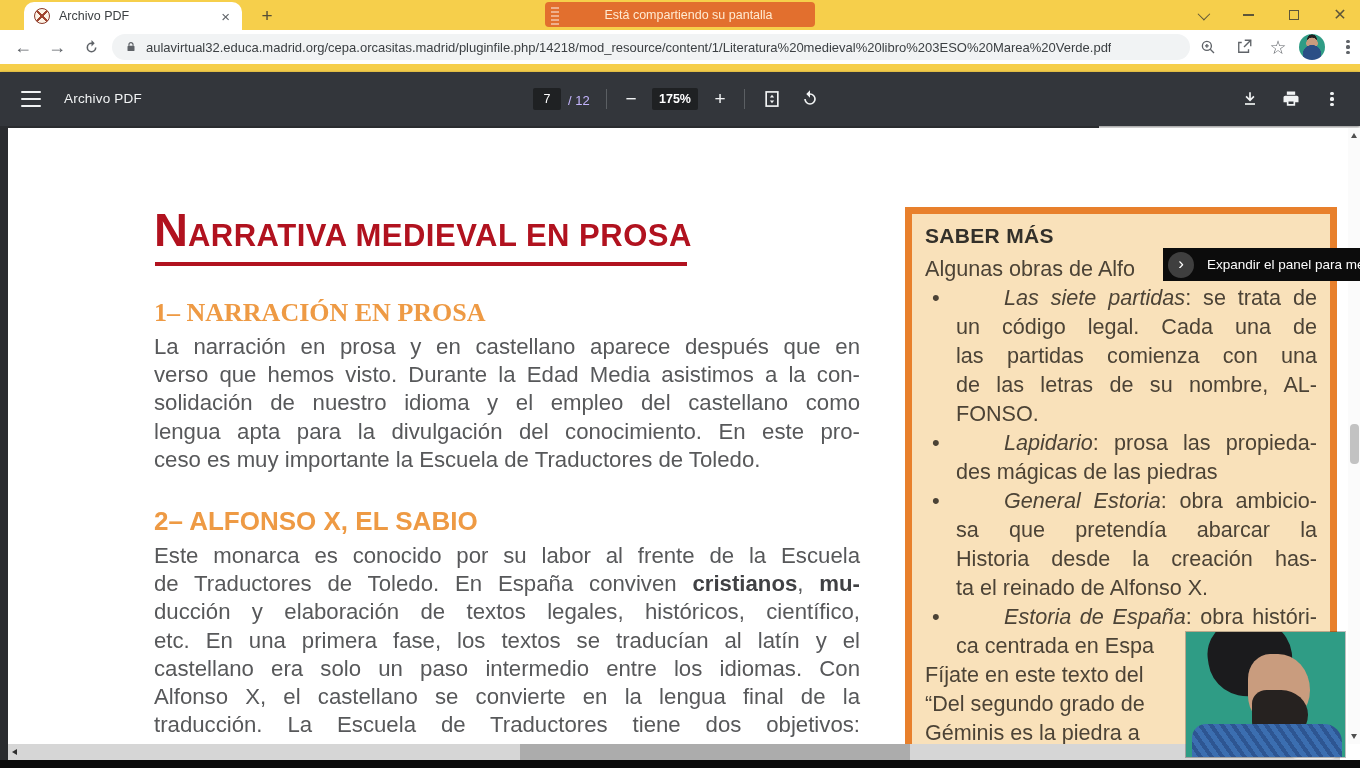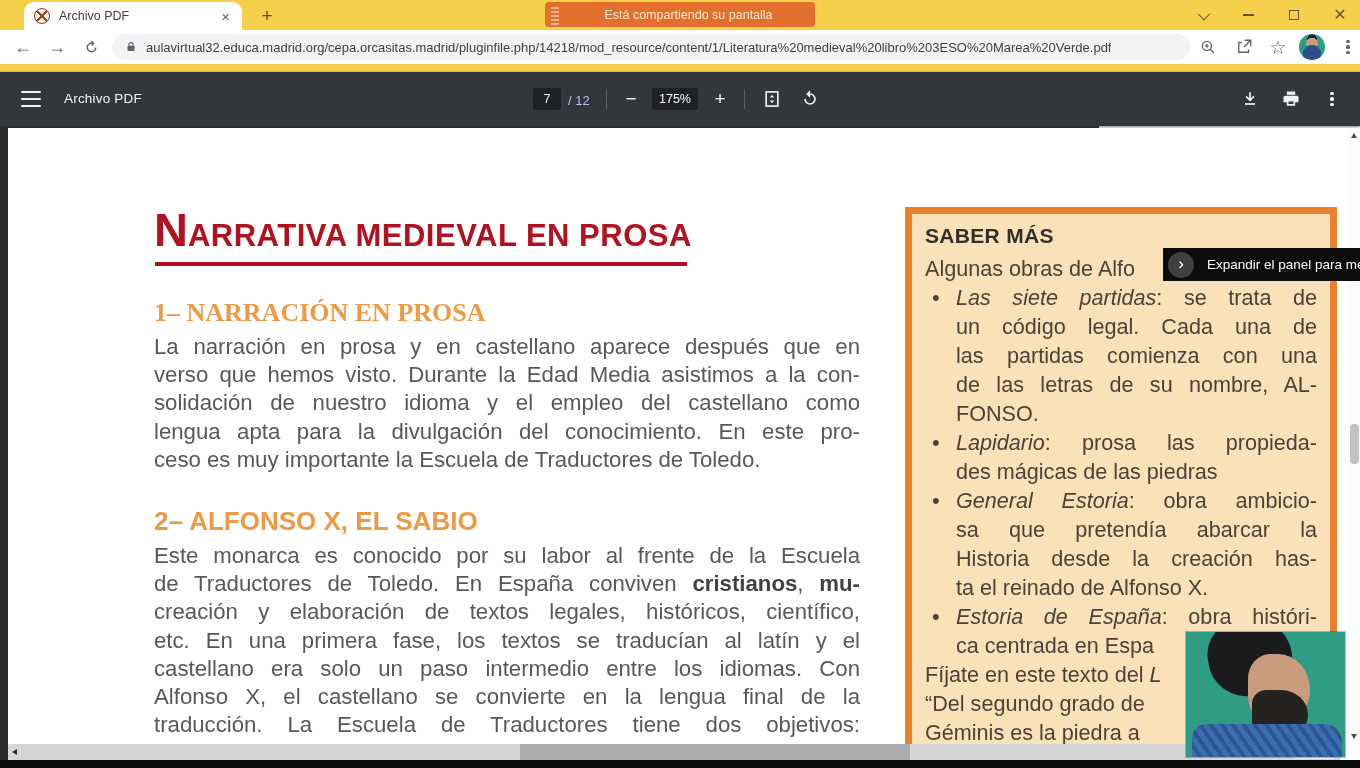--- a/index.html
+++ b/index.html
@@ -60,36 +60,36 @@
             flex-direction:column; justify-content:space-between; }
   .burger i { height:2.2px; background:#F1F3F4; border-radius:1px; }
   .pdftitle { position:absolute; left:64px; top:19px; font-size:13.5px; color:#F1F3F4; letter-spacing:.2px; }
   .pagebox { position:absolute; left:533px; top:88px; width:28px; height:22px; background:#1F2123;
              color:#fff; font-size:12.5px; text-align:center; line-height:22px; border-radius:2px; top:16px; }
   .pagetotal { position:absolute; left:568px; top:21px; font-size:13px; color:#c4b5fd; }
   .tdiv { position:absolute; top:17px; width:1px; height:20px; background:#5B5F63; }
   .tbtn { position:absolute; top:11px; width:32px; height:32px; display:flex; align-items:center;
           justify-content:center; color:#F1F3F4; font-size:19px; }
   .zoombox { position:absolute; left:652px; top:16px; width:46px; height:22px; background:#1F2123;
-             color:#fff; font-size:12.5px; text-align:center; line-height:22px; border-radius:2px; }
+             color:#fff; font-size:12.5px; text-align:center; line-height:22px; border-radius:2px;font-weight:bold; }
 
   
   #viewer { position:absolute; left:0; top:126px; width:1099px; height:642px; background:#2A2C2F; }
   #page { position:absolute; left:8px; top:2px; width:1340px; height:616px; background:#fff; overflow:hidden; }
 
   .doc-title { position:absolute; left:146px; top:74px; color:#B1121F; font-weight:700; white-space:nowrap; }
   .tN { font-size:47px; }
   .tRest { font-size:31px; letter-spacing:.5px; }
   .title-rule { position:absolute; left:147px; top:134px; width:532px; height:3.5px; background:#B1121F; }
   .h-orange { position:absolute; color:#EE9A44; font-size:26px; font-weight:700; white-space:nowrap; }
   .para { position:absolute; width:706px; color:#57585A; font-size:22.2px; line-height:28.2px; }
   .tline { text-align:justify; text-align-last:justify; }
   .tline.nojust { text-align-last:left; }
   .b { font-weight:700; color:#404144; }
-  .i { font-style:italic; }
+  .i { font-style:italic;margin-left:48px; }
 
   
   .saber { position:absolute; left:897px; top:79px; width:432px; height:720px;
            border:7px solid #E8802C; background:#F9E1BA; padding:10px 13px 0 13px; }
   .saber-title { font-size:21px; font-weight:800; color:#33302A; letter-spacing:.3px; margin-bottom:6px; }
   .saber-body { color:#4C4336; font-size:21.6px; line-height:29px; }
   .bullet { position:relative; padding-left:31px; }
   .bullet::before { content:"•"; position:absolute; left:7px; top:0; font-size:22px; color:#4C4336; }
 
   
@@ -268,21 +268,21 @@
           <div class="tline"><span>verso que hemos visto. Durante la Edad Media asistimos a la con-</span></div>
           <div class="tline"><span>solidación de nuestro idioma y el empleo del castellano como</span></div>
           <div class="tline"><span>lengua apta para la divulgación del conocimiento. En este pro-</span></div>
           <div class="tline nojust"><span>ceso es muy importante la Escuela de Traductores de Toledo.</span></div>
         </div>
 
       <div class="h-orange" style="left:146px; top:378px;">2– ALFONSO X, EL SABIO</div>
       <div class="para" style="left:146px; top:414px;">
           <div class="tline"><span>Este monarca es conocido por su labor al frente de la Escuela</span></div>
           <div class="tline"><span>de Traductores de Toledo. En España conviven </span><span class="b">cristianos</span><span>, </span><span class="b">mu-</span></div>
-          <div class="tline"><span>creación y elaboración de textos legales, históricos, científico,</span></div>
+          <div class="tline"><span>ducción y elaboración de textos legales, históricos, científico,</span></div>
           <div class="tline"><span>etc. En una primera fase, los textos se traducían al latín y el</span></div>
           <div class="tline"><span>castellano era solo un paso intermedio entre los idiomas. Con</span></div>
           <div class="tline"><span>Alfonso X, el castellano se convierte en la lengua final de la</span></div>
           <div class="tline"><span>traducción. La Escuela de Traductores tiene dos objetivos:</span></div>
         </div>
 
       <div class="saber">
         <div class="saber-title">SABER MÁS</div>
         <div class="saber-body">
           <div class="tline nojust">Algunas obras de Alfo</div>

